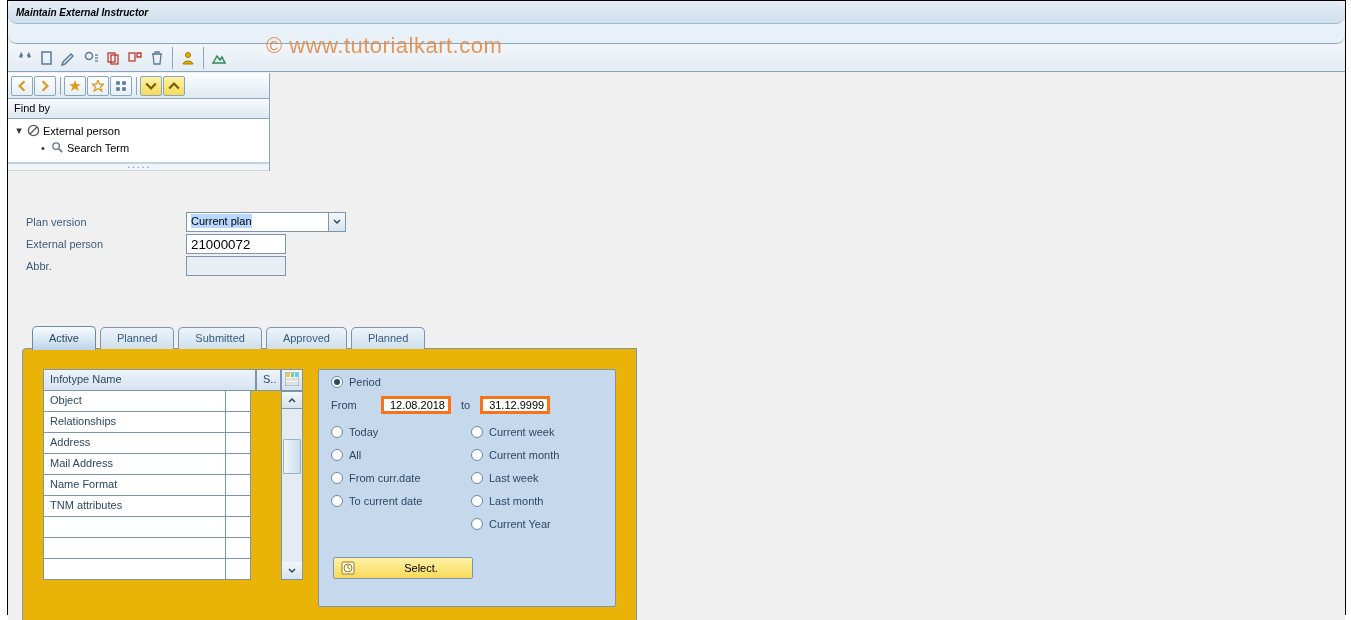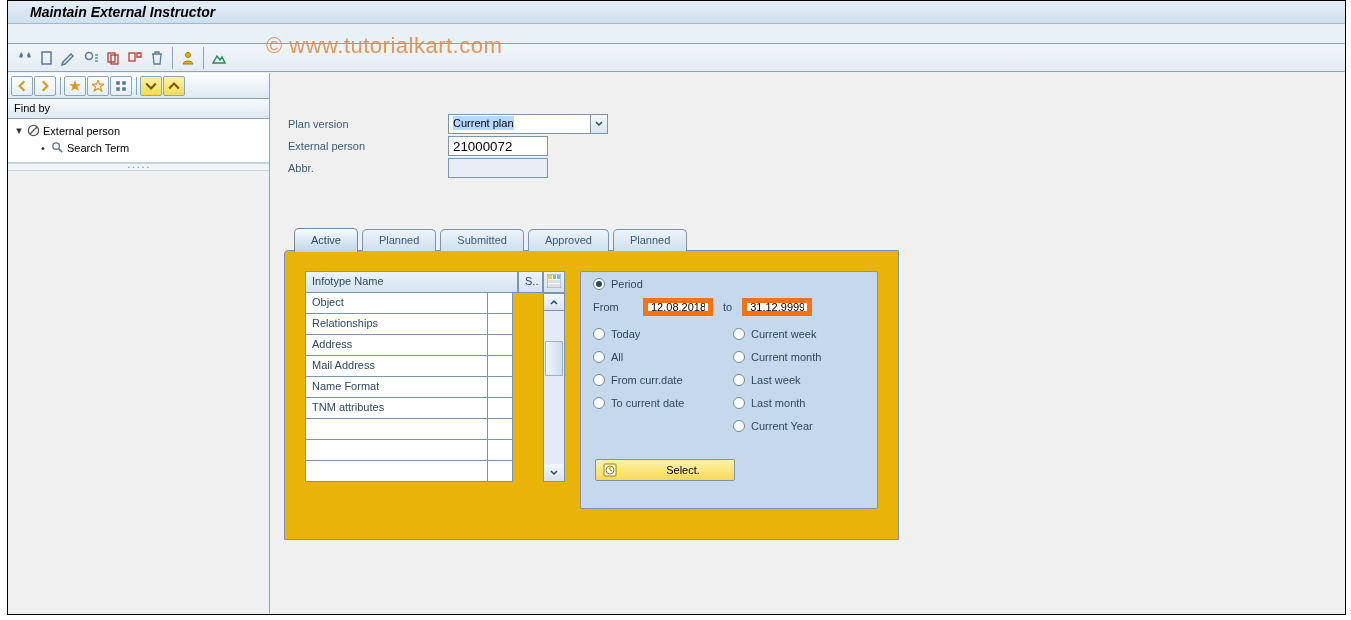--- a/index.html
+++ b/index.html
@@ -5,21 +5,21 @@
   * { box-sizing: border-box; font-family: Arial, Helvetica, sans-serif; }
   html, body { margin: 0; padding: 0; height: 100%; }
   body { width: 1351px; height: 620px; background: #fff; font-size: 11px; position: relative; overflow: hidden; }
 
   .app-border { position:absolute; left:7px; top:0; right:5px; bottom:5px; border:1px solid #000; background:#f0f0f0; }
 
   
   .title-bar {
     height: 23px; background: linear-gradient(#e4edf5,#cfe0ee);
     border-bottom: 1px solid #a0b8cc; display: flex; align-items: center;
-    padding: 0 22px; font-style: italic; font-weight: bold; font-size: 14px; color: #000;
+    padding: 0 8px; font-style: italic; font-weight: bold; font-size: 10px; color: #000; border-radius: 9px;
   }
   .title-bar.second { background: linear-gradient(#e9f1f8,#e9f1f8); height:20px; border-bottom:1px solid #8aa6be; }
 
   
   .toolbar {
     height: 28px; background: linear-gradient(#f2f6fa,#e3ecf4);
     border-bottom: 1px solid #8aa6be; display:flex; align-items:center;
     padding: 0 6px;
   }
   .tool-btn {
@@ -28,21 +28,21 @@
   }
   .tool-sep { width:1px; height:22px; background:#8aa6be; margin:0 4px; }
   .tool-btn svg { width:16px; height:16px; }
   .watermark {
     position:absolute; left:258px; top:32px; color:#e28d4c; font-size:22px;
     font-weight:500; letter-spacing:.5px; opacity:.9; pointer-events:none;
     font-family:Arial;
   }
 
   
-  .workarea { position:absolute; left:0; right:0; top:72px; bottom:0; display:flex; }
+  .workarea { position:absolute; left:0; right:0; top:72px; bottom:0; display:flex;flex-direction:column; }
   .left-pane { width:262px; background:#f0f0f0; border-right:1px solid #8aa6be; display:flex; flex-direction:column; }
   .left-toolbar {
     height:26px; background:linear-gradient(#fdfefe,#dfe9f2);
     border-bottom:1px solid #8aa6be; display:flex; align-items:center; padding:2px 3px;
   }
   .nav-btn {
     width:22px; height:20px; border:1px solid #8aa6be; border-radius:2px;
     background:linear-gradient(#fdfefe,#e6eef6); display:flex; align-items:center;
     justify-content:center; cursor:pointer; margin-right:1px;
   }
@@ -137,21 +137,21 @@
   .radio-row { display:flex; align-items:center; height:23px; }
   .radio {
     width:12px;height:12px;border:1px solid #6a89a4;border-radius:50%;background:#fff;
     margin-right:6px; display:flex;align-items:center;justify-content:center; cursor:pointer;
   }
   .radio.checked::after{content:"";width:6px;height:6px;border-radius:50%;background:#2c4864;}
   .radio-lbl { color:#2c4864; cursor:pointer; }
   .tp-grid { display:grid; grid-template-columns:140px 1fr; }
   .tp-from-row{display:flex;align-items:center;height:23px;}
   .tp-from-row .lbl{color:#2c4864;margin-right:10px;}
-  .date-in { width:70px;height:18px;border:5px solid #f97316;background:#fff;padding:1px 3px;text-align:right;font-size:11px; }
+  .date-in { width:70px;height:18px;border:3px solid #f97316;background:#fff;padding:1px 3px;text-align:right;font-size:11px; }
   .select-btn {
     width:140px; height:22px; margin-top:22px; margin-left:2px;
     border:1px solid #7a95ad; border-radius:2px;
     background:linear-gradient(#fff2a8,#f7da59);
     display:flex;align-items:center;cursor:pointer; padding:0 6px;
   }
   .select-btn .ico{width:16px;height:16px;margin-right:20px;display:flex;align-items:center;justify-content:center;}
   .select-btn .ico svg{width:14px;height:14px;}
   .select-btn .txt{flex:1;text-align:center;color:#000;}
 

